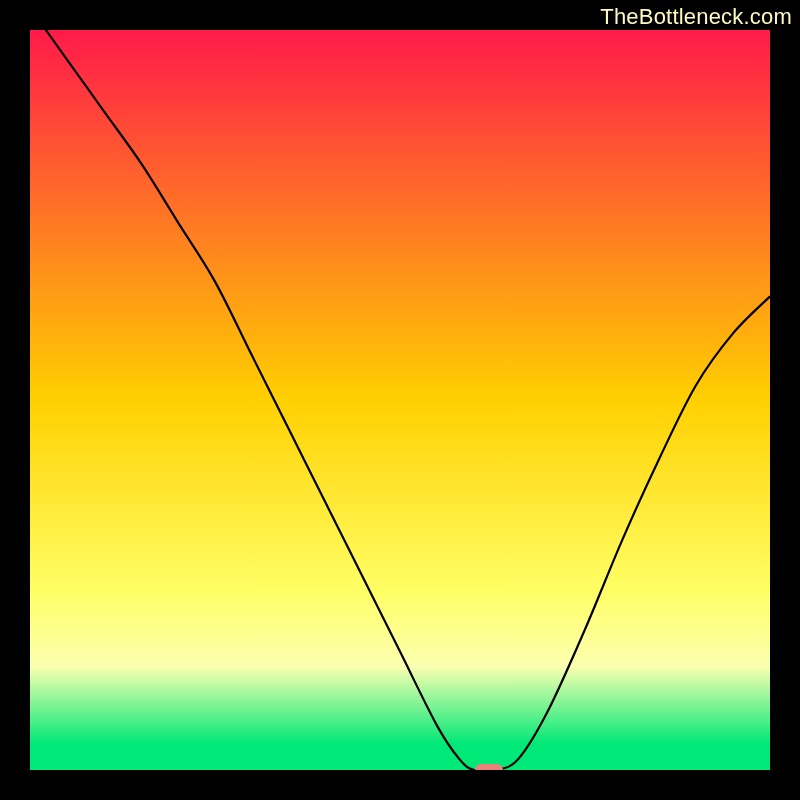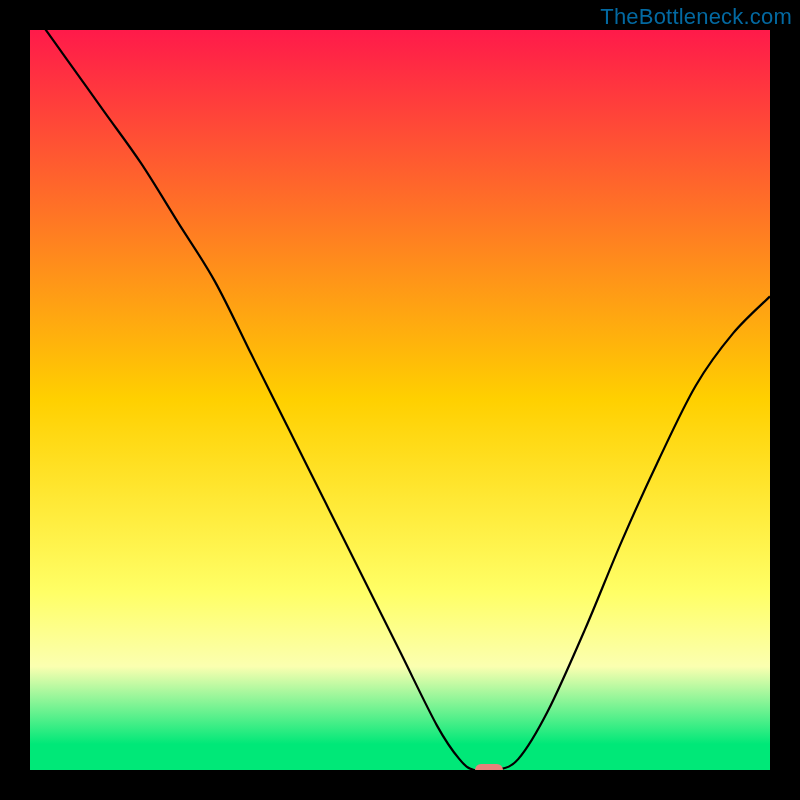--- a/index.html
+++ b/index.html
@@ -25,21 +25,21 @@
     left: 30px;
     width: 740px;
     height: 740px;
     overflow: hidden;
   }
   .watermark {
     position: absolute;
     top: 4px;
     right: 8px;
     font-size: 22px;
-    color: #0369a1;
+    color: #fef9c3;
     font-weight: 500;
     letter-spacing: 0.2px;
   }
   .marker {
     position: absolute;
     width: 28px;
     height: 12px;
     border-radius: 6px;
     background: #e8827b;
     transform: translate(-50%, -50%);

